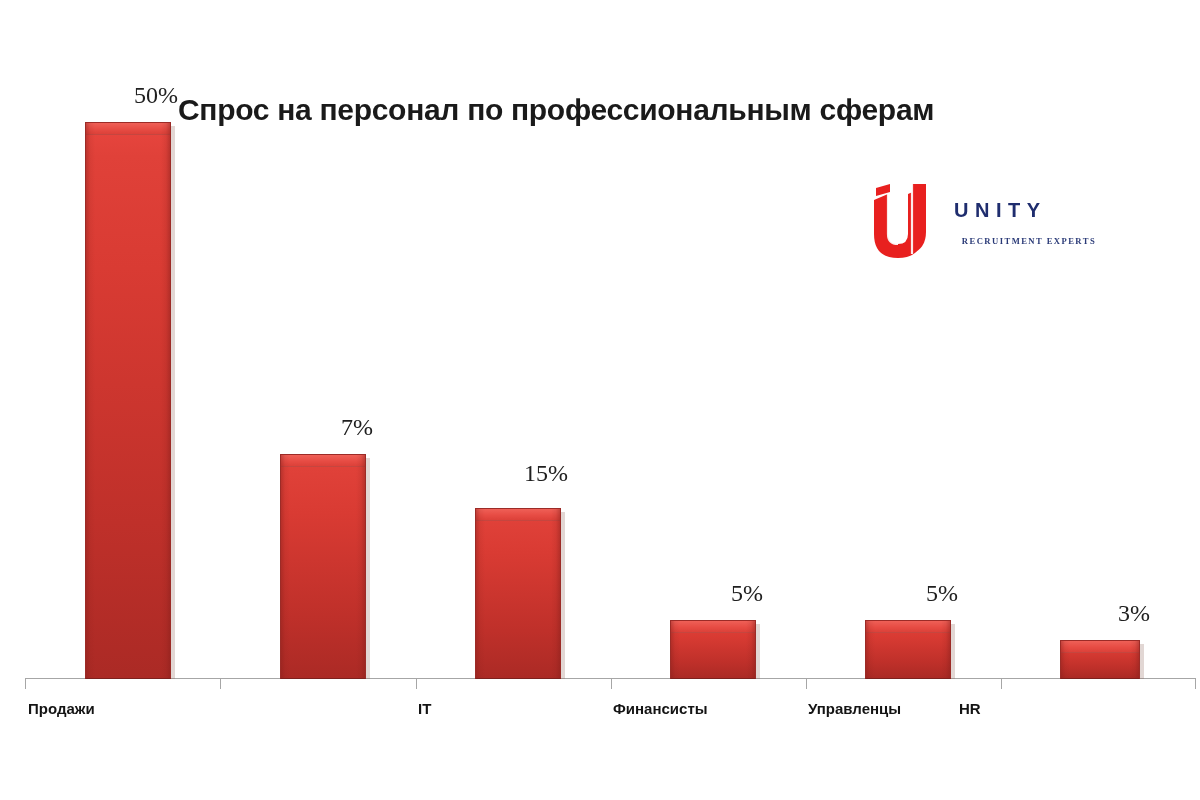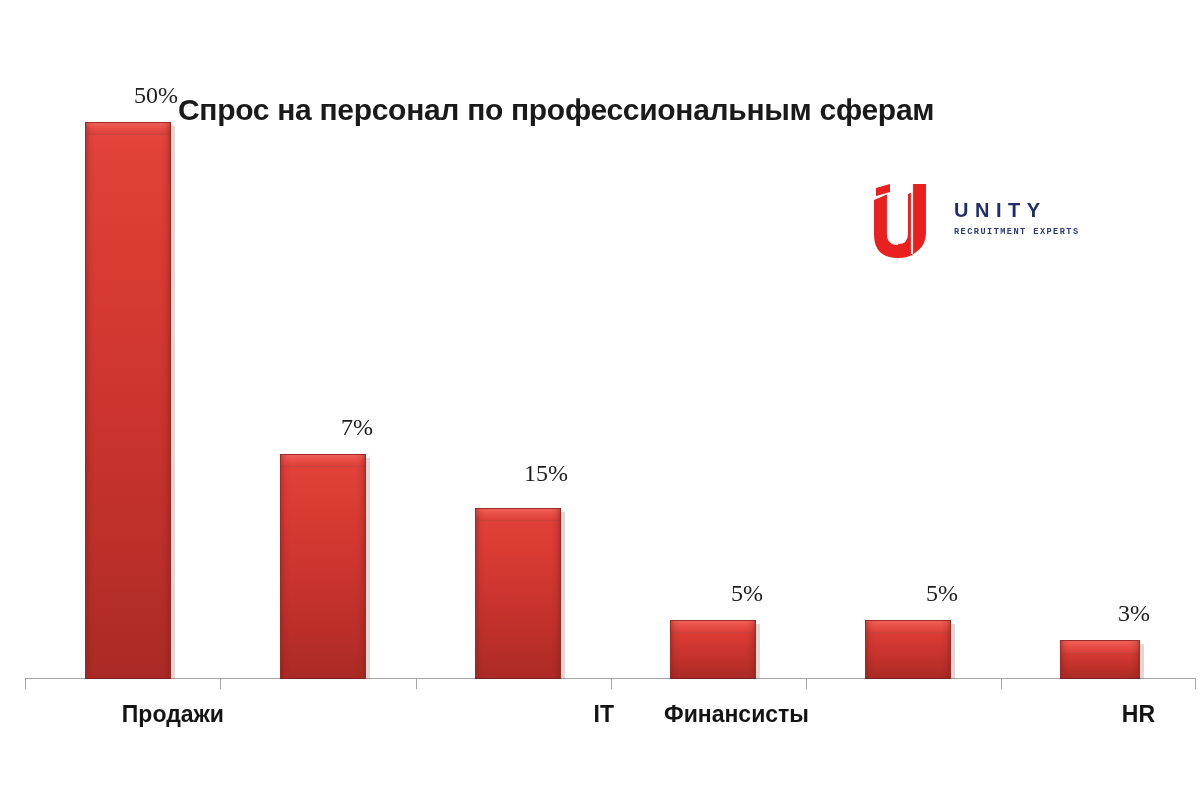--- a/index.html
+++ b/index.html
@@ -56,27 +56,28 @@
   }
   #logo-wordmark {
     font-family: "Liberation Sans", sans-serif;
     font-size: 20px;
     font-weight: bold;
     color: #1f2d6e;
     letter-spacing: 6.5px;
     line-height: 1;
   }
   #logo-tagline {
-    margin-top: 8px;
-    font-family: Liberation Mono, monospace;
+    margin-top: 17px;
+    font-family: Liberation Serif, serif;
     font-size: 8.6px;
     font-weight: bold;
     color: #2a3a77;
     letter-spacing: 1.45px;
     line-height: 1;
+    text-align: center;
   }
 
   
   #plot-area {
     position: absolute;
     left: 0;
     top: 0;
     width: 1200px;
     height: 800px;
   }
@@ -149,24 +150,24 @@
     font-size: 24px;
     color: #202020;
     text-align: right;
     white-space: nowrap;
   }
 
   
   .cat-label {
     position: absolute;
     font-family: "Liberation Sans", sans-serif;
-    font-size: 23px;
+    font-size: 15px;
     font-weight: bold;
     color: #141414;
-    text-align: right;
+    text-align: left;
     line-height: 1.35;
   }
 </style>
 </head>
 <body>
 
 <div id="chart-root">
 
   <div id="plot-area">
 
@@ -207,20 +208,23 @@
 
     <div class="cat-label" style="left:28px; top:699px; width:196px;">
       <div>Продажи</div>
     </div>
     <div class="cat-label" style="left:613px; top:699px; width:196px;">
       <div>Финансисты</div>
     </div>
     <div class="cat-label" style="left:418px; top:699px; width:196px;">
       <div>IT</div>
     </div>
+    <div class="cat-label" style="left:808px; top:699px; width:196px;">
+      <div>Управленцы</div>
+    </div>
     <div class="cat-label" style="left:959px; top:699px; width:196px;">
       <div>HR</div>
     </div>
 
   </div>
 
   <div id="chart-title">Спрос на персонал по профессиональным сферам</div>
 
   <div id="brand-logo">
     <div id="logo-mark">

